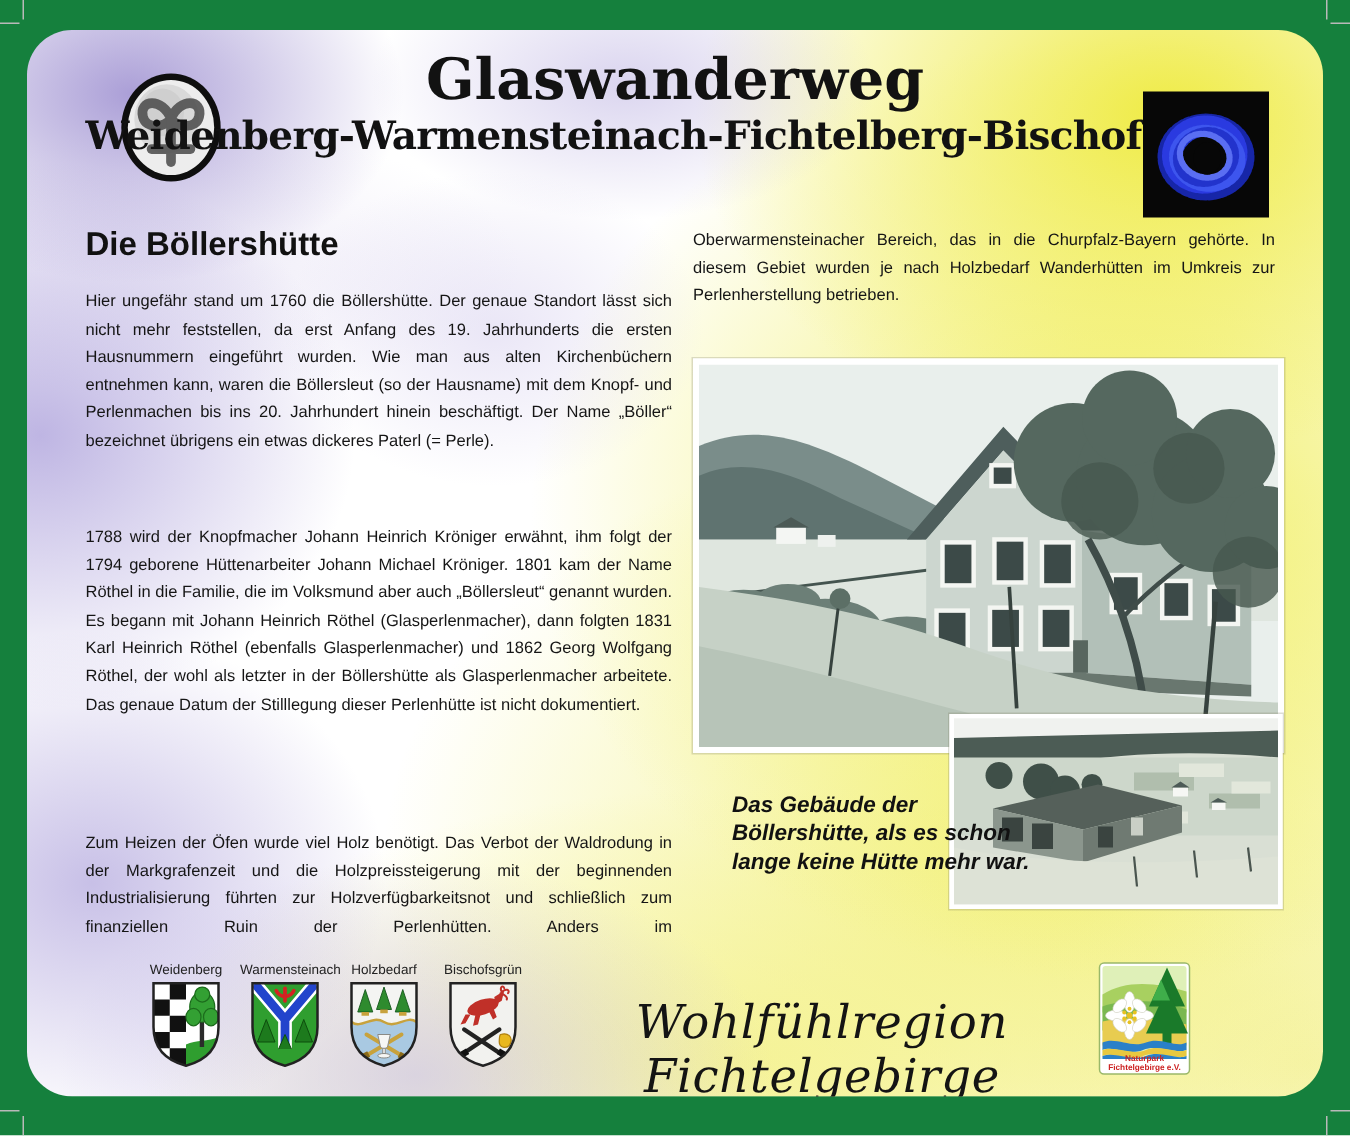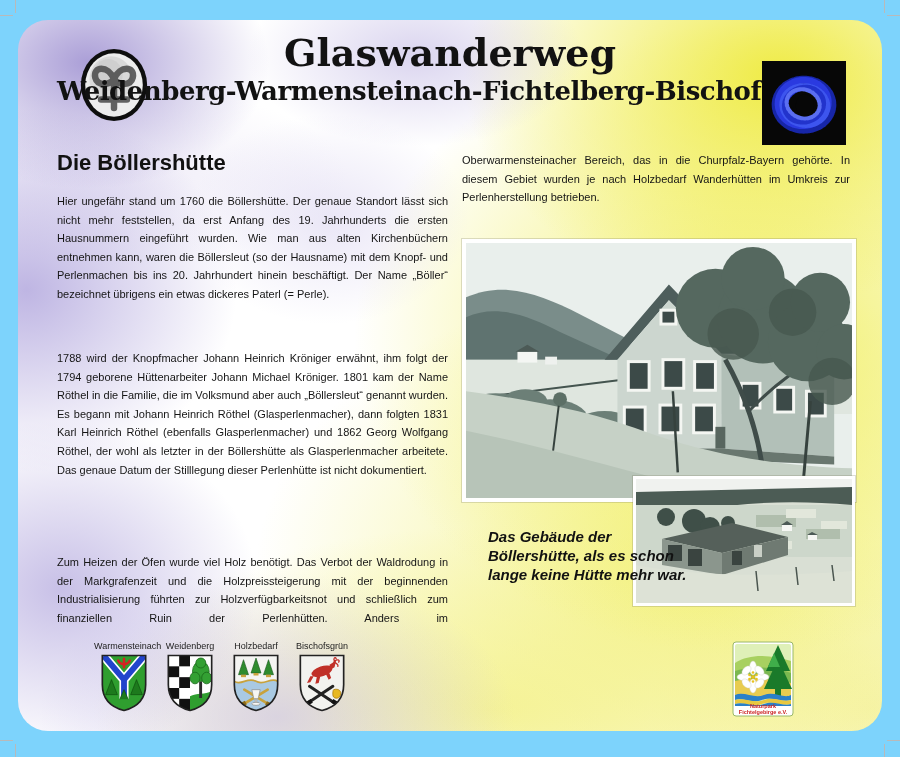--- a/index.html
+++ b/index.html
@@ -1,17 +1,17 @@
 <!DOCTYPE html>
 <html><head>
 <meta charset="utf-8">
 <style>
   * { margin:0; padding:0; box-sizing:border-box; }
   html,body { width:900px; height:757px; background:#ffffff; font-family:"Liberation Sans", sans-serif; }
-  .screen { position:relative; width:900px; height:757px; background:#7dd3fc; overflow:hidden;padding-left:20px; }
+  .screen { position:relative; width:900px; height:757px; background:#15803d; overflow:hidden;padding-left:20px; }
 
   
   .crop { position:absolute; background:#b9b9b9; }
 
   
   .panel {
     position:absolute; left:18px; top:20px; width:864px; height:711px;
     border-radius:30px; overflow:hidden;
     background:
       radial-gradient(ellipse 260px 180px at 8% 6%,  rgba(150,135,205,.80), rgba(150,135,205,0) 70%),
@@ -223,49 +223,20 @@
         <path d="M0,86 C40,94 110,100 216,92 L216,124 L0,124 Z" fill="#dde2d6"></path>
         <path d="M120,92 L122,112 M160,88 L162,106 M196,86 L198,102" stroke="#4a554f" stroke-width="1.5"></path>
       </svg>
     </div>
 
     <p class="caption">Das Gebäude der Böllershütte, als es schon lange keine Hütte mehr war.</p>
 
     <div class="crest-row">
 
       <div class="crest">
-        <div class="crest-label">Warmensteinach</div>
-        <svg viewBox="0 0 60 72" width="50" height="60">
-          <defs>
-              <clipPath id="shS">
-                <path d="M4,3 H56 V38 C56,56 45,65 30,69 C15,65 4,56 4,38 Z"></path>
-              </clipPath>
-            </defs>
-          <g clip-path="url(#shS)">
-            <rect x="4" y="3" width="52" height="66" fill="#2f9e2f"></rect>
-            <g fill="none" stroke-linecap="round">
-              <path d="M8,6 L30,32 M52,6 L30,32 M30,32 V68" stroke="#ffffff" stroke-width="11"></path>
-              <path d="M8,6 L30,32 M52,6 L30,32 M30,32 V68" stroke="#2244cc" stroke-width="7"></path>
-            </g>
-            <g stroke="#d42222" stroke-width="3" fill="none" stroke-linecap="round">
-              <path d="M23,9 C26,15 34,15 37,9"></path>
-                <path d="M30,7 V17"></path>
-            </g>
-            <g fill="#1d7a1d" stroke="#0d4d0d" stroke-width="0.8">
-              <polygon points="15,32 8,50 22,50"></polygon>
-                <polygon points="45,32 38,50 52,50"></polygon>
-                <polygon points="30,44 22,62 38,62"></polygon>
-            </g>
-            <path d="M4,60 C14,54 46,54 56,60 L56,69 H4 Z" fill="#2f9e2f"></path>
-          </g>
-          <path d="M4,3 H56 V38 C56,56 45,65 30,69 C15,65 4,56 4,38 Z" fill="none" stroke="#222" stroke-width="2"></path>
-        </svg>
-      </div>
-
-      <div class="crest">
         <div class="crest-label">Weidenberg</div>
         <svg viewBox="0 0 60 72" width="50" height="60">
           <defs>
               <clipPath id="shW">
                 <path d="M4,3 H56 V38 C56,56 45,65 30,69 C15,65 4,56 4,38 Z"></path>
               </clipPath>
             </defs>
           <g clip-path="url(#shW)">
             <rect x="4" y="3" width="52" height="66" fill="#ffffff"></rect>
             <g fill="#111">
@@ -276,20 +247,49 @@
               <rect x="17" y="55" width="13" height="14"></rect>
             </g>
             <path d="M30,52 C38,48 48,50 56,46 L56,69 H30 Z" fill="#2f9e2f"></path>
             <rect x="41" y="34" width="3.5" height="20" fill="#2b2b2b"></rect>
             <g fill="#33a033" stroke="#1c6b1c" stroke-width="1">
               <ellipse cx="43" cy="22" rx="10" ry="12"></ellipse>
                 <ellipse cx="36" cy="30" rx="6" ry="7"></ellipse>
               <ellipse cx="50" cy="30" rx="6" ry="7"></ellipse>
                 <ellipse cx="43" cy="12" rx="6" ry="6"></ellipse>
             </g>
+          </g>
+          <path d="M4,3 H56 V38 C56,56 45,65 30,69 C15,65 4,56 4,38 Z" fill="none" stroke="#222" stroke-width="2"></path>
+        </svg>
+      </div>
+
+      <div class="crest">
+        <div class="crest-label">Warmensteinach</div>
+        <svg viewBox="0 0 60 72" width="50" height="60">
+          <defs>
+              <clipPath id="shS">
+                <path d="M4,3 H56 V38 C56,56 45,65 30,69 C15,65 4,56 4,38 Z"></path>
+              </clipPath>
+            </defs>
+          <g clip-path="url(#shS)">
+            <rect x="4" y="3" width="52" height="66" fill="#2f9e2f"></rect>
+            <g fill="none" stroke-linecap="round">
+              <path d="M8,6 L30,32 M52,6 L30,32 M30,32 V68" stroke="#ffffff" stroke-width="11"></path>
+              <path d="M8,6 L30,32 M52,6 L30,32 M30,32 V68" stroke="#2244cc" stroke-width="7"></path>
+            </g>
+            <g stroke="#d42222" stroke-width="3" fill="none" stroke-linecap="round">
+              <path d="M23,9 C26,15 34,15 37,9"></path>
+                <path d="M30,7 V17"></path>
+            </g>
+            <g fill="#1d7a1d" stroke="#0d4d0d" stroke-width="0.8">
+              <polygon points="15,32 8,50 22,50"></polygon>
+                <polygon points="45,32 38,50 52,50"></polygon>
+                <polygon points="30,44 22,62 38,62"></polygon>
+            </g>
+            <path d="M4,60 C14,54 46,54 56,60 L56,69 H4 Z" fill="#2f9e2f"></path>
           </g>
           <path d="M4,3 H56 V38 C56,56 45,65 30,69 C15,65 4,56 4,38 Z" fill="none" stroke="#222" stroke-width="2"></path>
         </svg>
       </div>
 
       <div class="crest">
         <div class="crest-label">Holzbedarf</div>
         <svg viewBox="0 0 60 72" width="50" height="60">
           <defs>
               <clipPath id="shF">
@@ -354,20 +354,21 @@
                 <rect x="10" y="57" width="8" height="5" transform="rotate(-30 14 59)"></rect>
                 <rect x="42" y="57" width="8" height="5" transform="rotate(30 46 59)"></rect>
               </g>
             <path d="M44,44 C50,42 54,46 52,51 C50,56 43,55 43,50 C43,47 43,45 44,44 Z" fill="#e8b820" stroke="#b08010" stroke-width="1"></path>
           </g>
           <path d="M4,3 H56 V38 C56,56 45,65 30,69 C15,65 4,56 4,38 Z" fill="none" stroke="#222" stroke-width="2"></path>
         </svg>
       </div>
     </div>
 
+    <div class="region">Wohlfühlregion Fichtelgebirge</div>
 
     <div class="naturpark">
       <svg viewBox="0 0 62 76" width="62" height="76">
         <rect x="1" y="1" width="60" height="74" rx="3" fill="#ffffff" stroke="#9ab86a" stroke-width="1"></rect>
         <rect x="3" y="3" width="56" height="62" rx="2" fill="#dff0b8"></rect>
         <path d="M3,22 C18,12 40,14 59,20 L59,34 L3,34 Z" fill="#a8d060"></path>
         <path d="M3,30 C20,24 44,26 59,32 L59,46 L3,46 Z" fill="#7ab850"></path>
         <path d="M3,40 C20,36 44,38 59,42 L59,56 L3,56 Z" fill="#e8cc50"></path>
         <g fill="#1a7a2a">
           <polygon points="46,4 34,30 58,30"></polygon>

